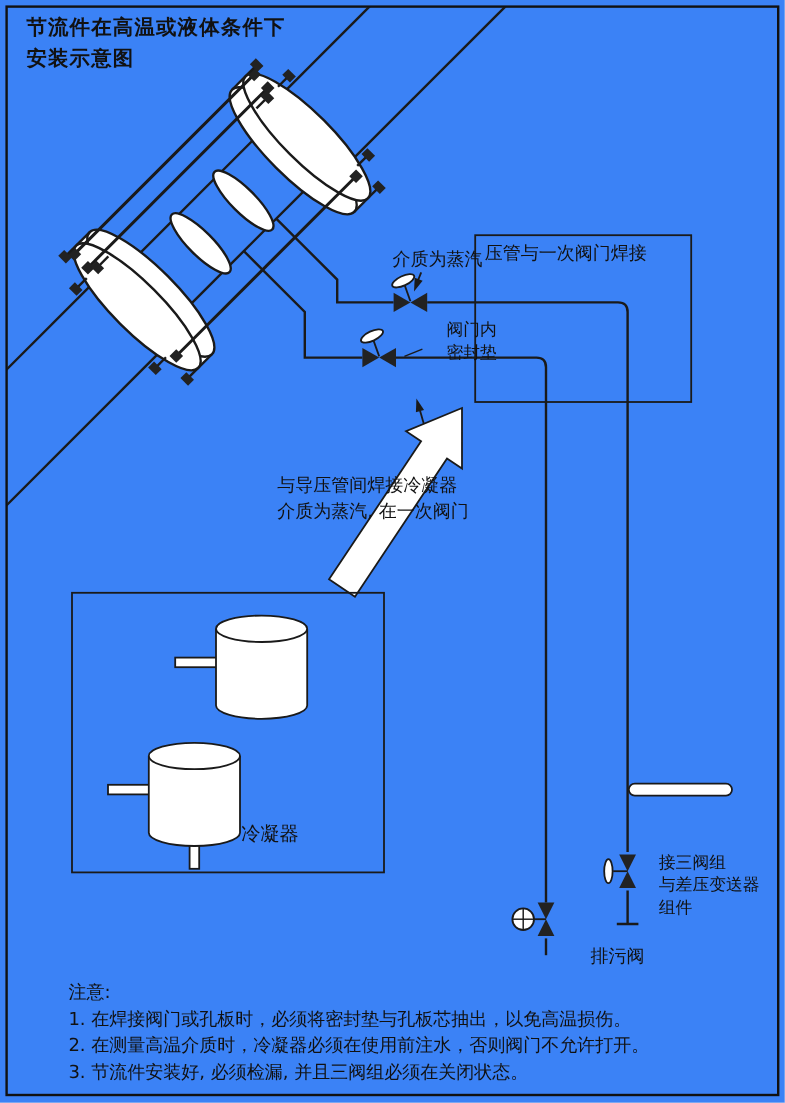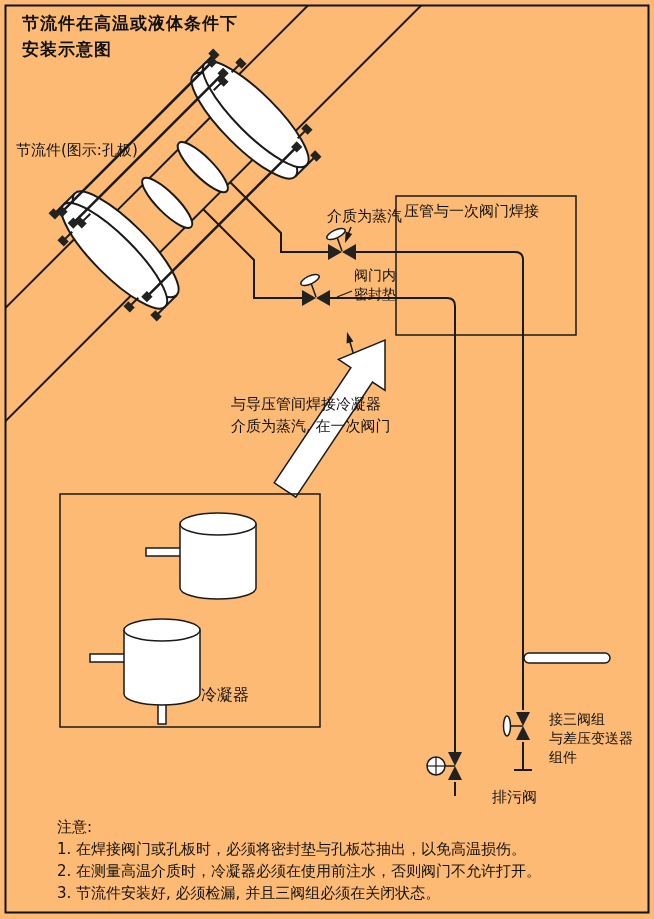--- a/index.html
+++ b/index.html
@@ -1,16 +1,16 @@
 <!DOCTYPE html>
 <html><head>
 <meta charset="utf-8">
 <style>
   html,body{margin:0;padding:0;background:#e8e8e8;}
-  .stage{position:relative;width:654px;height:919px;background:#fdba74;overflow:hidden;
+  .stage{position:relative;width:654px;height:919px;background:#3b82f6;overflow:hidden;
          font-family:"DejaVu Sans","Liberation Sans",sans-serif;color:#111;}
   .stage svg{position:absolute;left:0;top:0;}
   .lbl{position:absolute;white-space:nowrap;line-height:21px;font-size:15px;}
   .lbl div{white-space:nowrap;}
   .title{font-size:17px;font-weight:600;line-height:26px;letter-spacing:1px;}
   .small{font-size:14px;line-height:19px;}
   .notes{position:absolute;left:57px;top:816px;font-size:15px;line-height:22px;}
 </style>
 </head>
 <body>
@@ -153,25 +153,24 @@
     </g>
 
     <rect x="5.5" y="5.5" width="643" height="907" fill="none" stroke="#111" stroke-width="2"></rect>
   </svg>
 
   <div class="lbl title" style="left:22px;top:10px;">
     <div>节流件在高温或液体条件下</div>
     <div>安装示意图</div>
   </div>
 
-  <div class="lbl" style="left:16px;top:140px;">节流件(图示:孔板)</div>
 
   <div class="lbl" style="left:327px;top:206px;">介质为蒸汽</div>
 
-  <div class="lbl small" style="left:354px;top:266px;text-align:right;">
+  <div class="lbl small" style="left:372px;top:266px;text-align:right;">
     <div>阀门内</div>
     <div>密封垫</div>
   </div>
 
   <div class="lbl" style="left:404px;top:201px;">
     <div>压管与一次阀门焊接</div>
   </div>
 
   <div class="lbl" style="left:231px;top:393px;line-height:22px;">
     <div>与导压管间焊接冷凝器</div>

